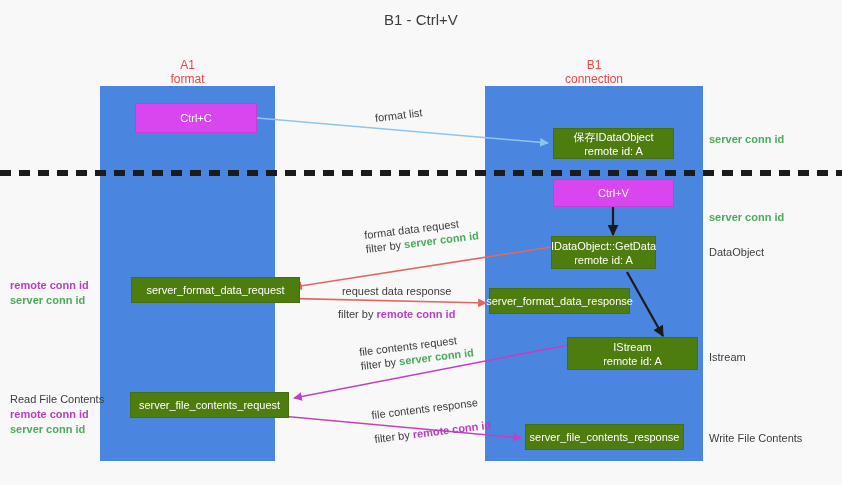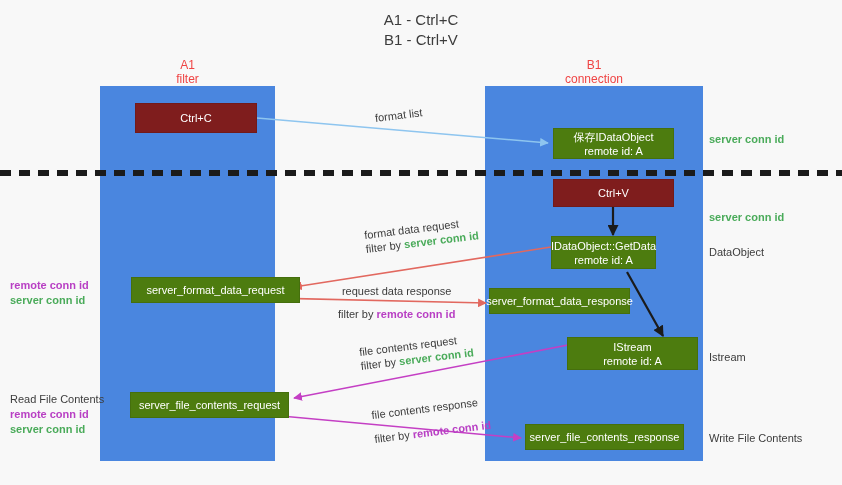--- a/index.html
+++ b/index.html
@@ -61,21 +61,21 @@
     display: flex;
     flex-direction: column;
     align-items: center;
     justify-content: center;
     color: #ffffff;
     font-size: 11px;
     line-height: 14px;
     text-align: center;
     border: 1px solid rgba(0,0,0,0.10);
   }
-  .node.green  { background: #7f1d1d; }
+  .node.green  { background: #d946ef; }
   .node.orange { background: #4d7c0f; }
   .node .line2 { display: block; }
 
   
   .lbl {
     position: absolute;
     font-size: 11px;
     line-height: 14px;
     color: #3c3c3c;
     white-space: nowrap;
@@ -103,27 +103,26 @@
     overflow: visible;
     pointer-events: none;
   }
 </style>
 </head>
 <body>
 
 <div id="canvas">
 
   <div class="title">
-    <div>A1 - Ctrl+C</div>
     <div>B1 - Ctrl+V</div>
   </div>
 
   <div class="lane-header" style="left:100px; top:58px; width:175px;">
     <span class="l1">A1</span>
-    <span class="l2">filter</span>
+    <span class="l2">format</span>
   </div>
   <div class="lane-header" style="left:485px; top:58px; width:218px;">
     <span class="l1">B1</span>
     <span class="l2">connection</span>
   </div>
 
   <div class="lane" style="left:100px; top:86px; width:175px; height:375px;"></div>
   <div class="lane" style="left:485px; top:86px; width:218px; height:375px;"></div>
 
   <svg class="edges" viewBox="0 0 842 485">

